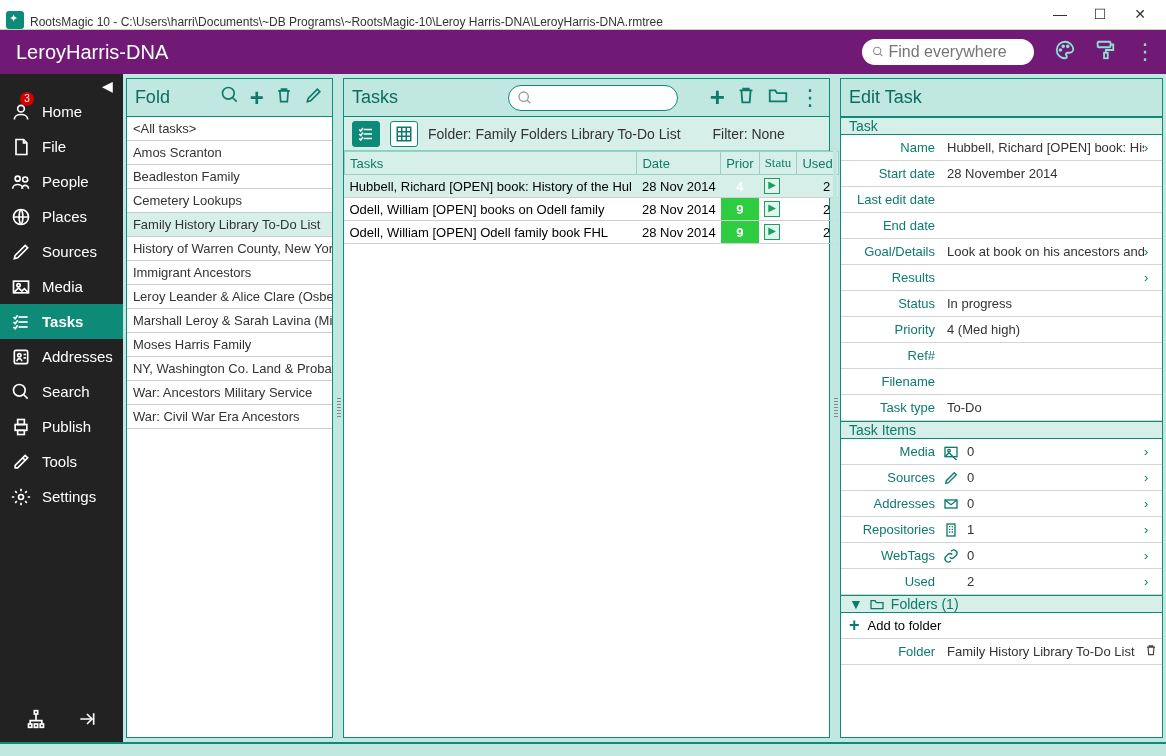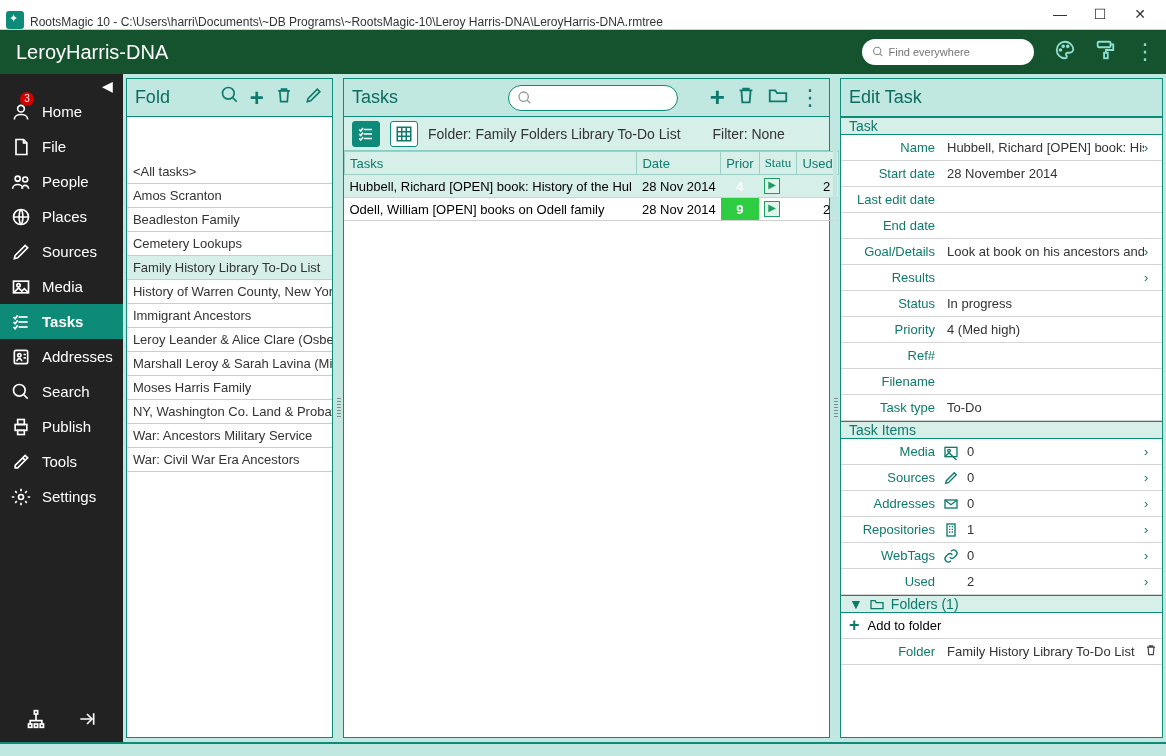--- a/index.html
+++ b/index.html
@@ -2,41 +2,41 @@
 <html><head>
 <meta charset="utf-8">
 <style>
   * { box-sizing: border-box; margin: 0; padding: 0; font-family: "Segoe UI", Arial, sans-serif; }
   body { width: 1166px; height: 756px; background: #fff; font-size: 13px; overflow: hidden; }
   .titlebar { height: 30px; background: #fff; display: flex; align-items: flex-end; padding: 0 6px; border-bottom: 1px solid #ccc; }
   .titlebar .app-icon { width: 18px; height: 18px; background: #0d8a78; border-radius: 3px; margin-right: 6px; position:relative; }
   .titlebar .app-icon::after{content:"✦"; position:absolute; color:#fff; font-size:11px; left:3px; top:1px;}
   .titlebar .title { flex: 1; font-size: 12px; color: #333; }
   .titlebar .win-btn { width: 40px; height: 30px; display: flex; align-items: center; justify-content: center; font-size: 14px; color: #333; }
-  .topbar { height: 44px; background: #14532d; display: flex; align-items: center; padding: 0 10px; color: #fff; }
+  .topbar { height: 44px; background: #701a75; display: flex; align-items: center; padding: 0 10px; color: #fff; }
   .topbar .db-name { font-size: 20px; font-weight: 400; margin-left: 6px; }
   .topbar .spacer { flex: 1; }
   .searchbox { background: #fff; border-radius: 14px; height: 26px; width: 172px; display: flex; align-items: center; padding: 0 10px; color: #888; }
   .searchbox svg { margin-right: 4px; }
-  .searchbox input { border: none; outline: none; width: 100%; font-size: 11px; color:#555; }
+  .searchbox input { border: none; outline: none; width: 100%; font-size: 16px; color:#555; }
   .top-icons { display: flex; gap: 18px; margin-left: 20px; align-items: center; }
   .top-icons div { color: #87d5cc; font-size: 20px; }
   .main { display: flex; height: 668px; background: #c0e8e1; }
   .sidebar { width: 130px; background: #222; color: #fff; display: flex; flex-direction: column; }
   .sidebar .collapse-arrow { text-align: right; padding: 4px 10px 0 0; color: #fff; font-size: 14px; }
   .nav-item { display: flex; align-items: center; height: 35px; padding: 0 10px; gap: 10px; font-size: 15px; cursor: pointer; }
   .nav-item.active { background: #0d8a78; font-weight: 600; }
   .nav-icon { width: 22px; display: flex; justify-content: center; color:#fff; }
   .nav-icon svg { stroke: #fff; fill: none; }
   .badge { background: #d40000; color:#fff; border-radius: 50%; width:14px; height:14px; font-size:10px; display:flex; align-items:center; justify-content:center; position:absolute; margin-left:12px; margin-top:-10px; }
   .sidebar-bottom { margin-top: auto; display:flex; justify-content:space-around; padding:10px; }
   .sidebar-bottom div { color:#fff; }
 
   .pane { background: #fff; margin: 4px 3px; border:1px solid #0d8a78; display:flex; flex-direction:column; }
-  .folders-pane { width: 207px; gap: 43px; }
+  .folders-pane { width: 207px; }
   .tasks-pane { width: 487px; }
   .edit-pane { width: 323px; }
 
   .pane-header { height: 38px; background: #c0e8e1; display:flex; align-items:center; padding:0 8px; gap:10px; border-bottom:1px solid #0d8a78; }
   .pane-header .ph-title { font-size:18px; color:#0d6b5f; font-weight:400; }
   .pane-header svg { stroke:#0d7a6c; }
   .pane-header .ph-spacer { flex:1; }
 
   .folder-list { overflow-y:auto; }
   .folder-row { padding: 4px 6px; border-bottom:1px solid #ccc; font-size:13px; color:#333; cursor:pointer; white-space:nowrap; overflow:hidden; }
@@ -348,20 +348,29 @@
           </tr>
           <tr>
             <td>Odell, William [OPEN] books on Odell family</td>
             <td>28 Nov 2014</td>
             <td class="prio-9">9</td>
             <td>
               <div class="status-play">▶</div>
             </td>
             <td style="text-align:right;padding-right:8px">2</td>
           </tr>
+          <tr>
+            <td>Odell, William [OPEN] Odell family book FHL</td>
+            <td>28 Nov 2014</td>
+            <td class="prio-9">9</td>
+            <td>
+              <div class="status-play">▶</div>
+            </td>
+            <td style="text-align:right;padding-right:8px">2</td>
+          </tr>
         </tbody>
     </table>
   </div>
 
   <div class="resizer"></div>
 
   <div class="pane edit-pane">
     <div class="pane-header">
       <span class="ph-title">Edit Task</span>
     </div>

